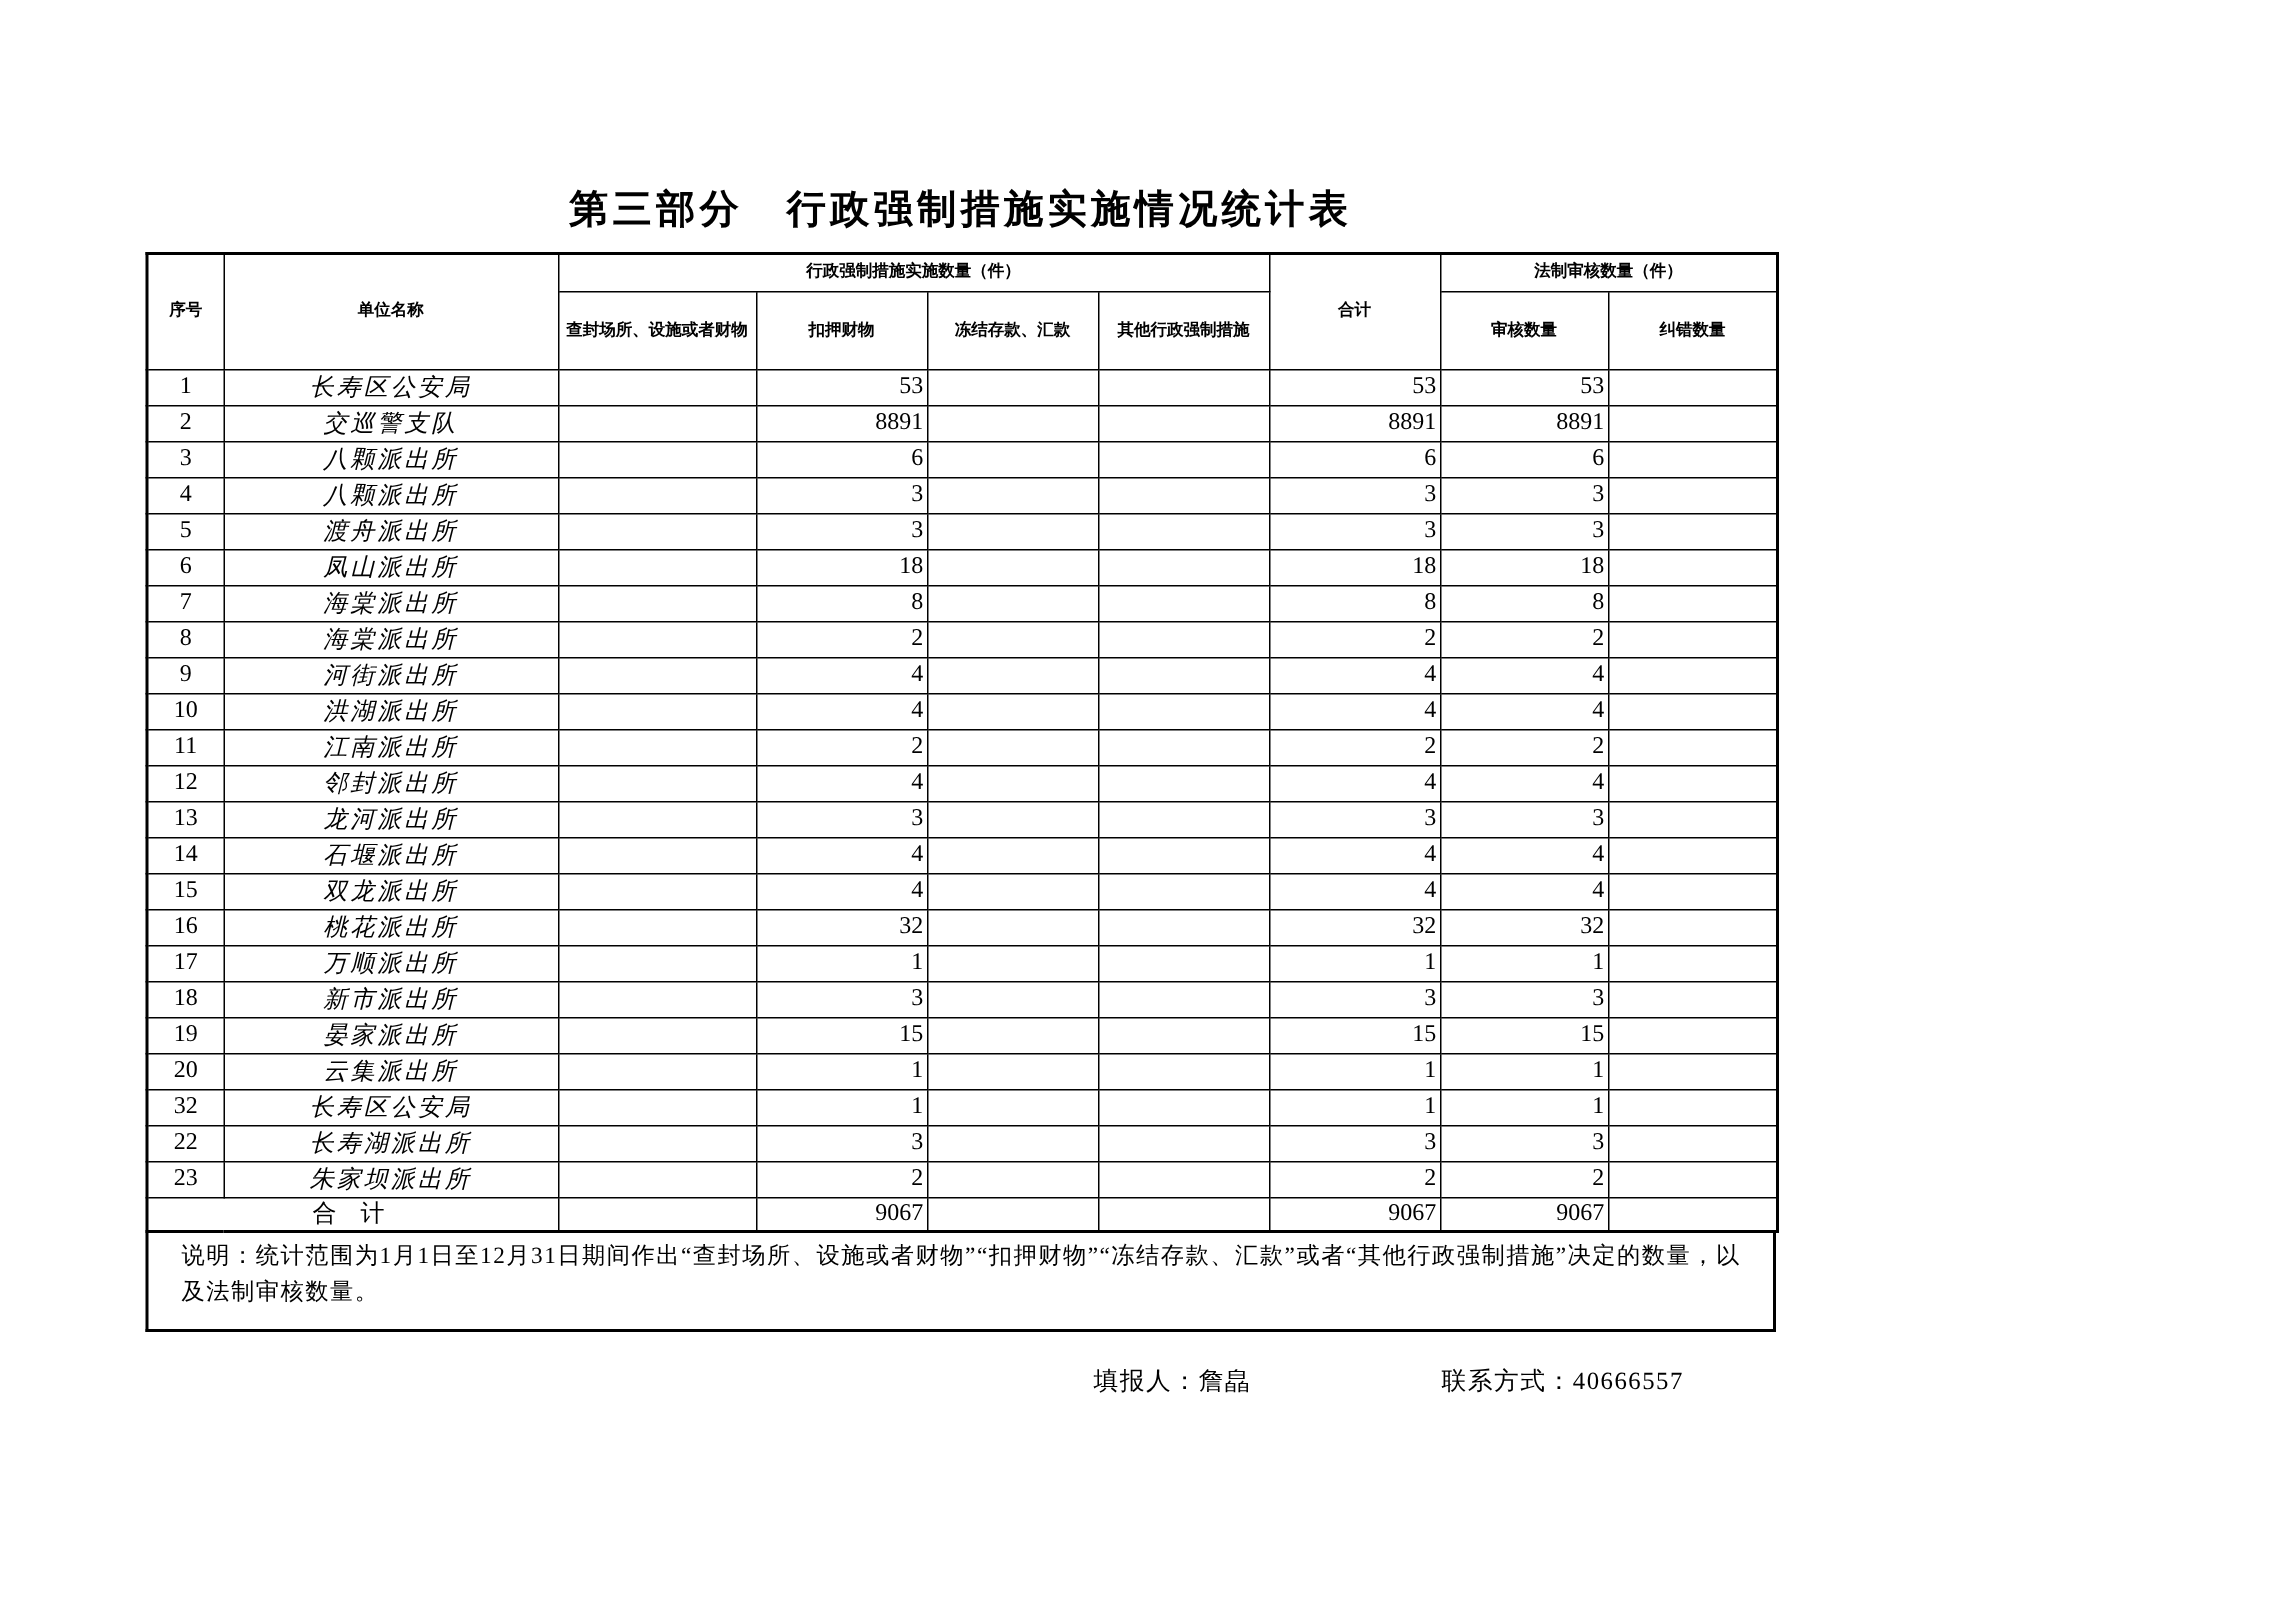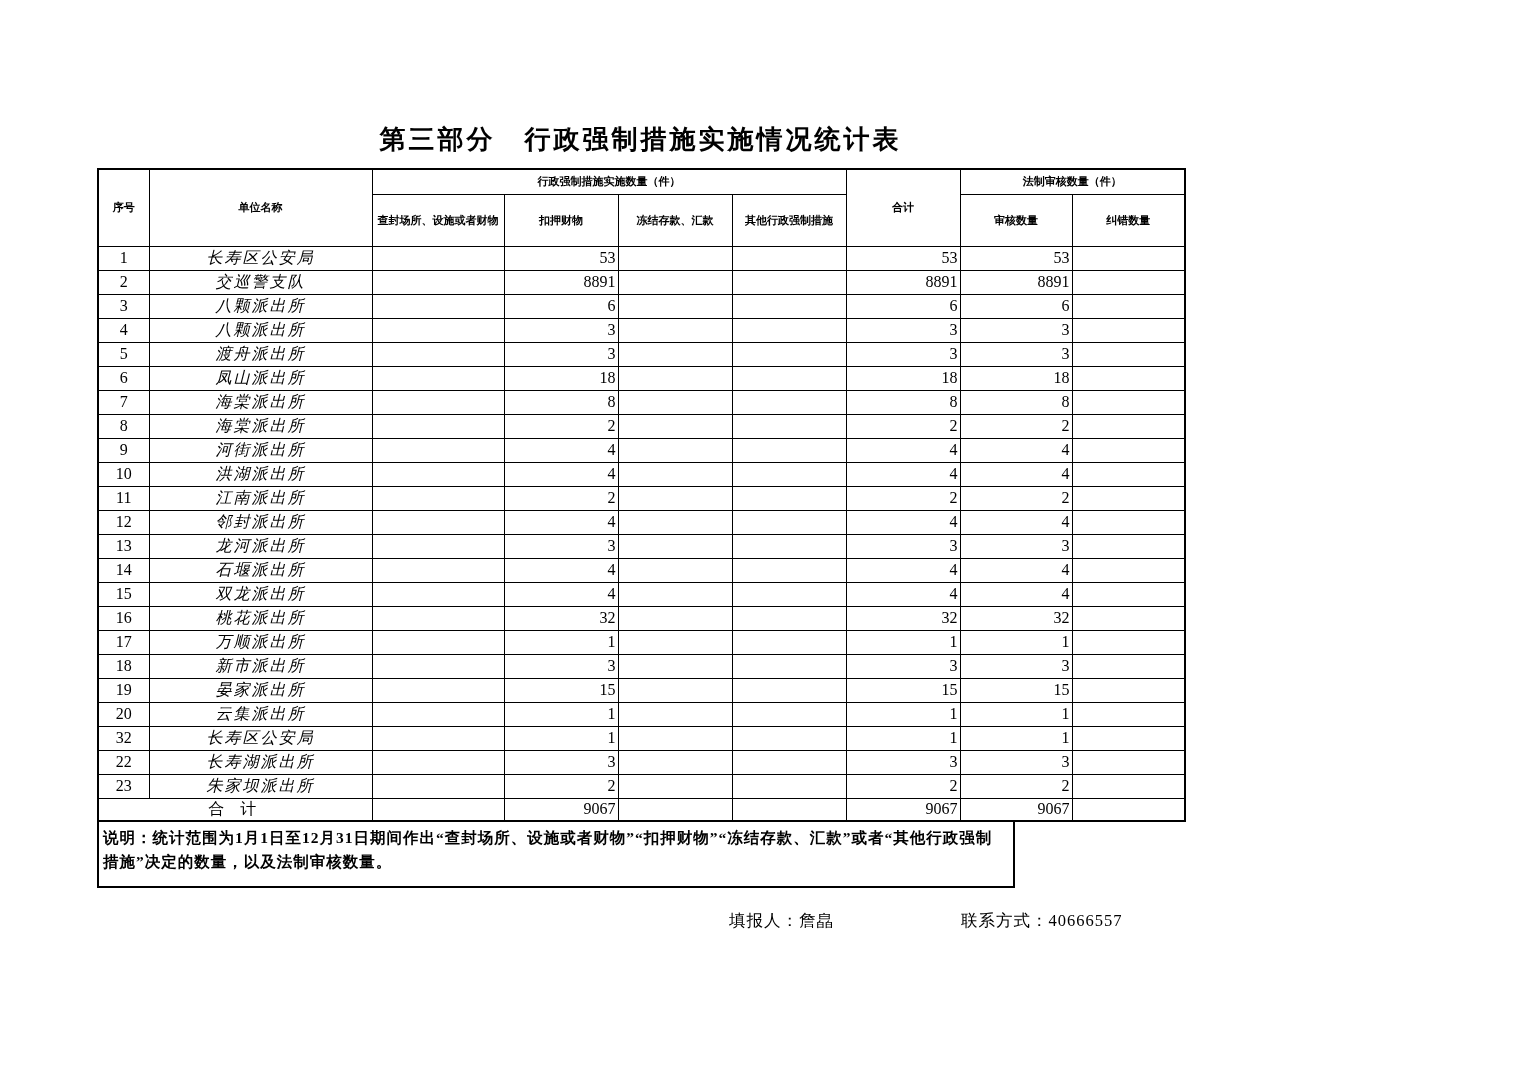--- a/index.html
+++ b/index.html
@@ -51,29 +51,28 @@
     font-size: 16px;
     height: 24px;
     padding: 0 2px;
   }
   td.c-seq { text-align: center; }
   td.c-unit { text-align: center; letter-spacing: 2px; font-style: italic; }
   td.c-num { text-align: right; padding-right: 4px; }
   tr.total-row td { height: 14px; }
   td.c-total-label { text-align: center; letter-spacing: 6px; }
   .note-box {
-    width: 918px;
+    width: 1087px;
     border: 2px solid #000;
     border-top: none;
-    padding: 4px 6px 12px 4px;
+    padding: 4px 6px 12px 22px;
     font-family: "Liberation Serif", serif;
     font-size: 15.5px;
     line-height: 1.55;
     letter-spacing: 1px;
-    font-weight: bold;
   }
   .footer-line {
     position: relative;
     margin-top: 22px;
     height: 26px;
     font-family: "Liberation Serif", serif;
     font-size: 16.5px;
   }
   .filler { position: absolute; left: 632px; letter-spacing: 1px; }
   .contact { position: absolute; left: 864px; letter-spacing: 1px; }

